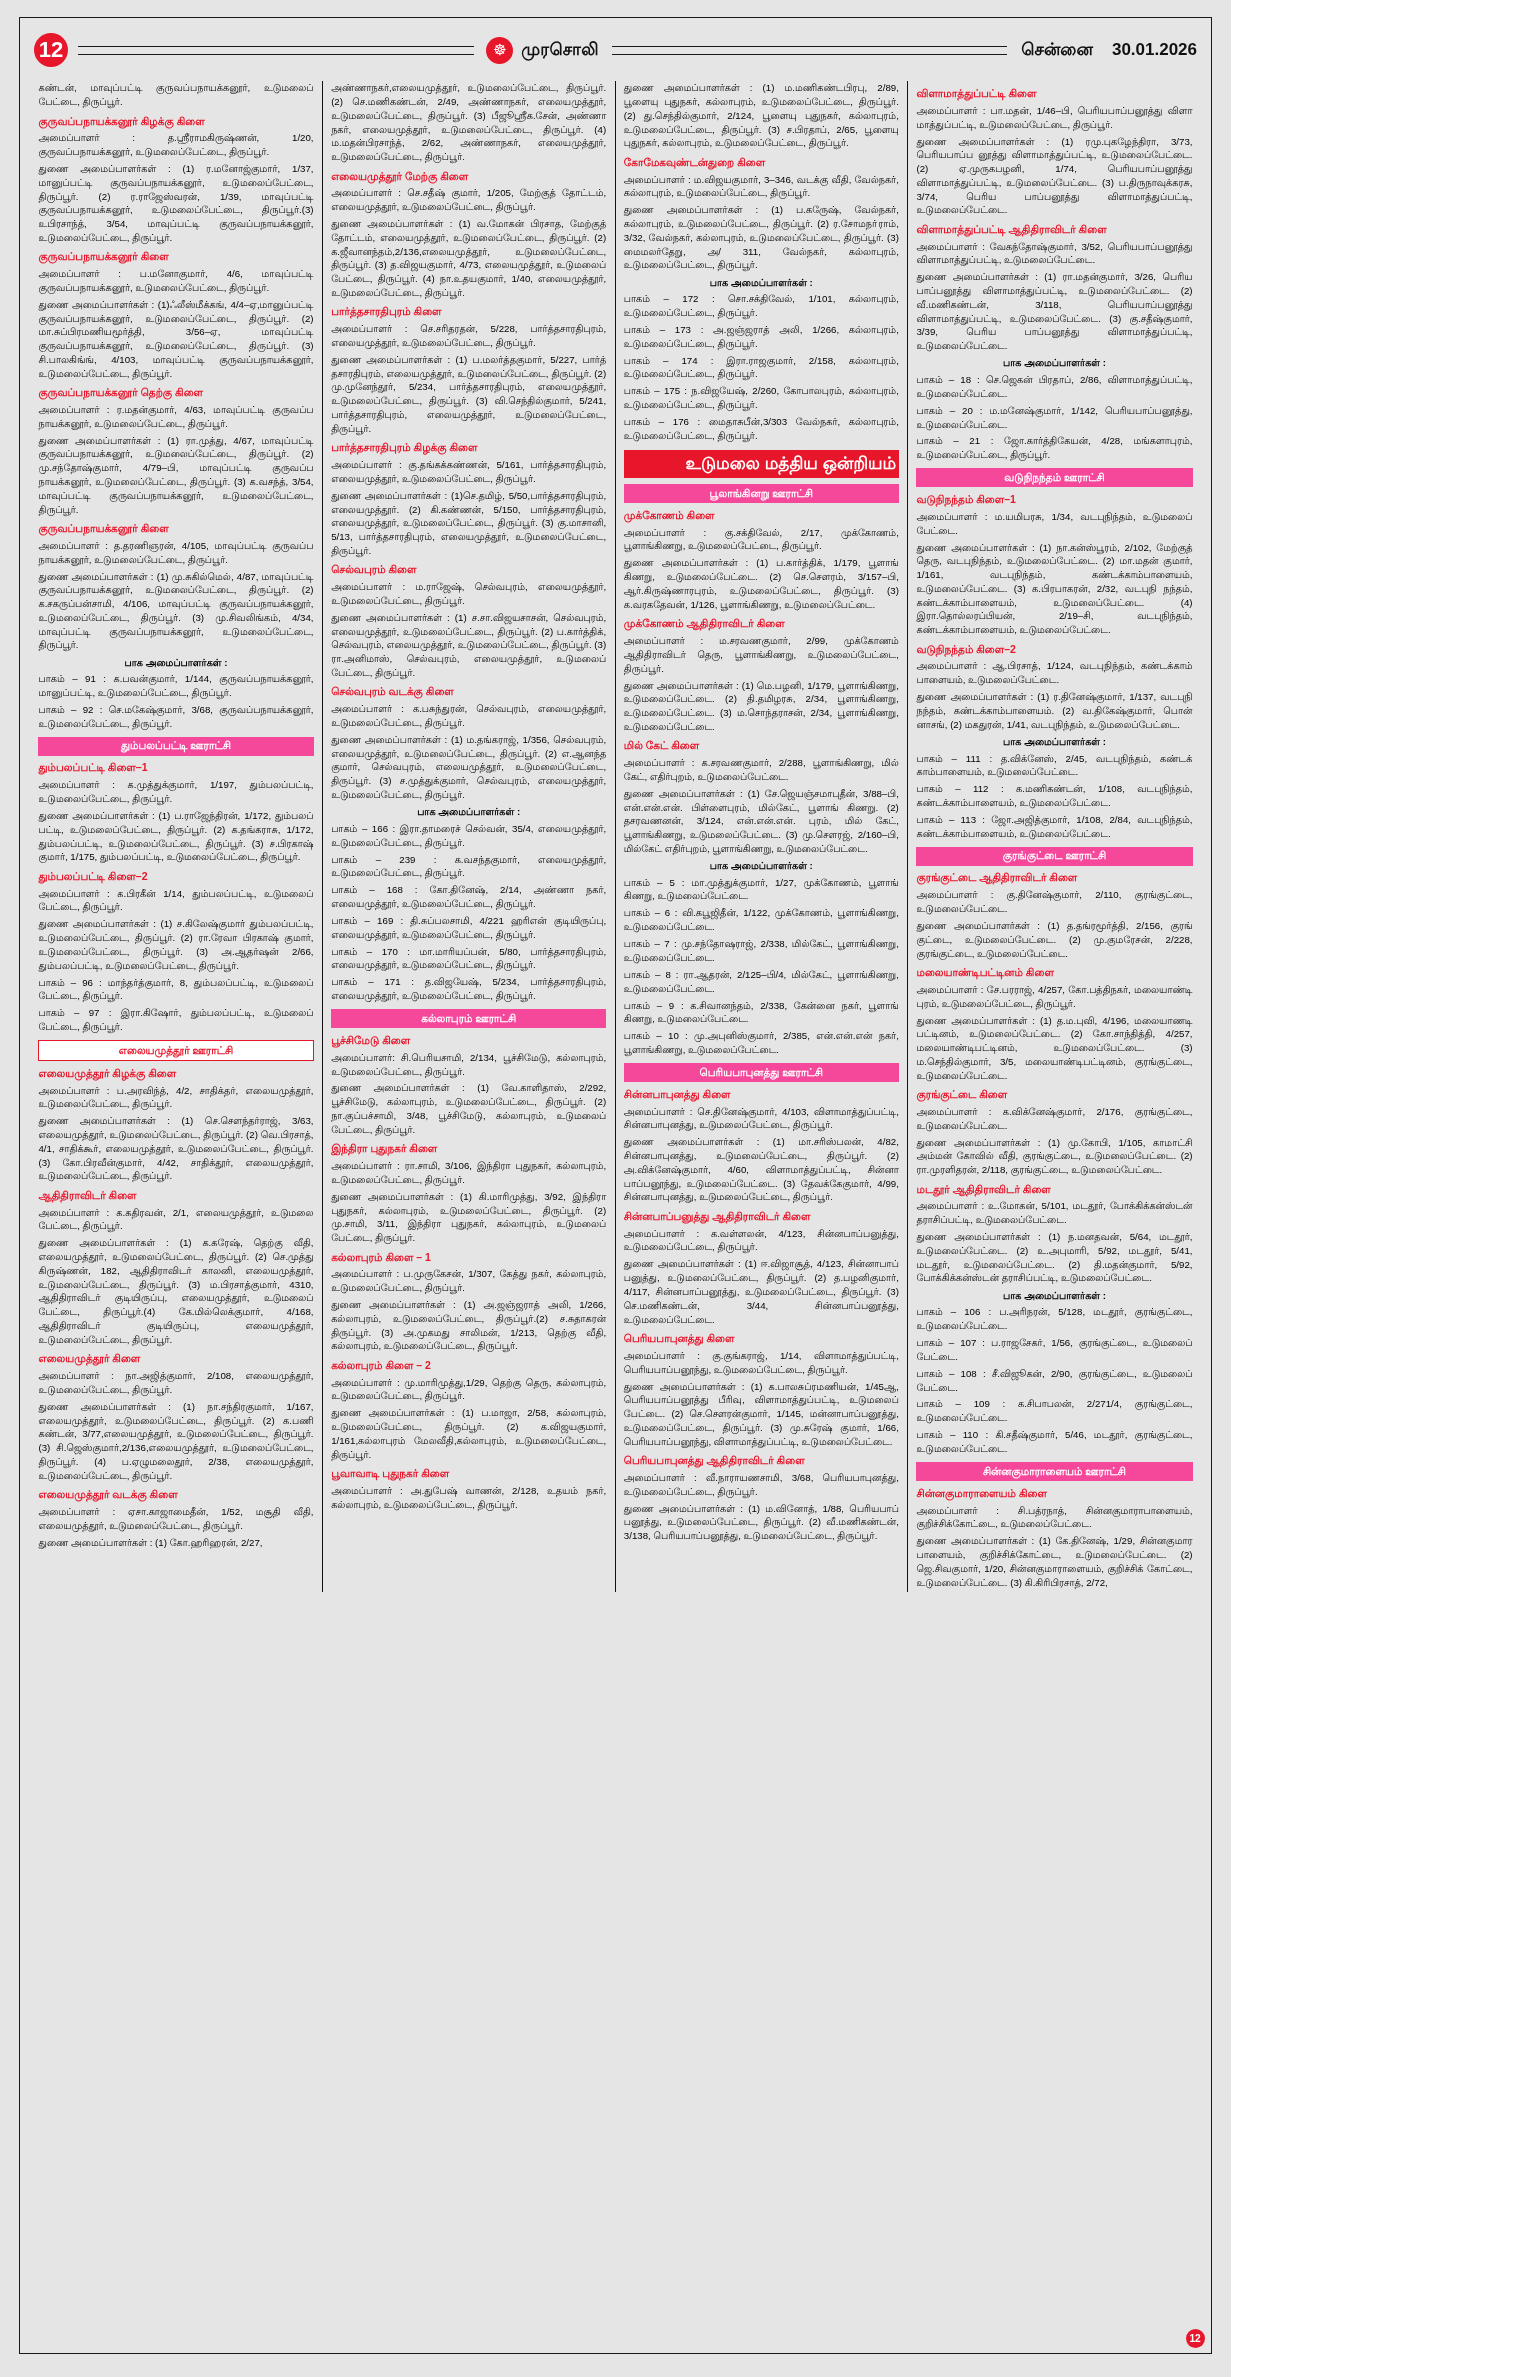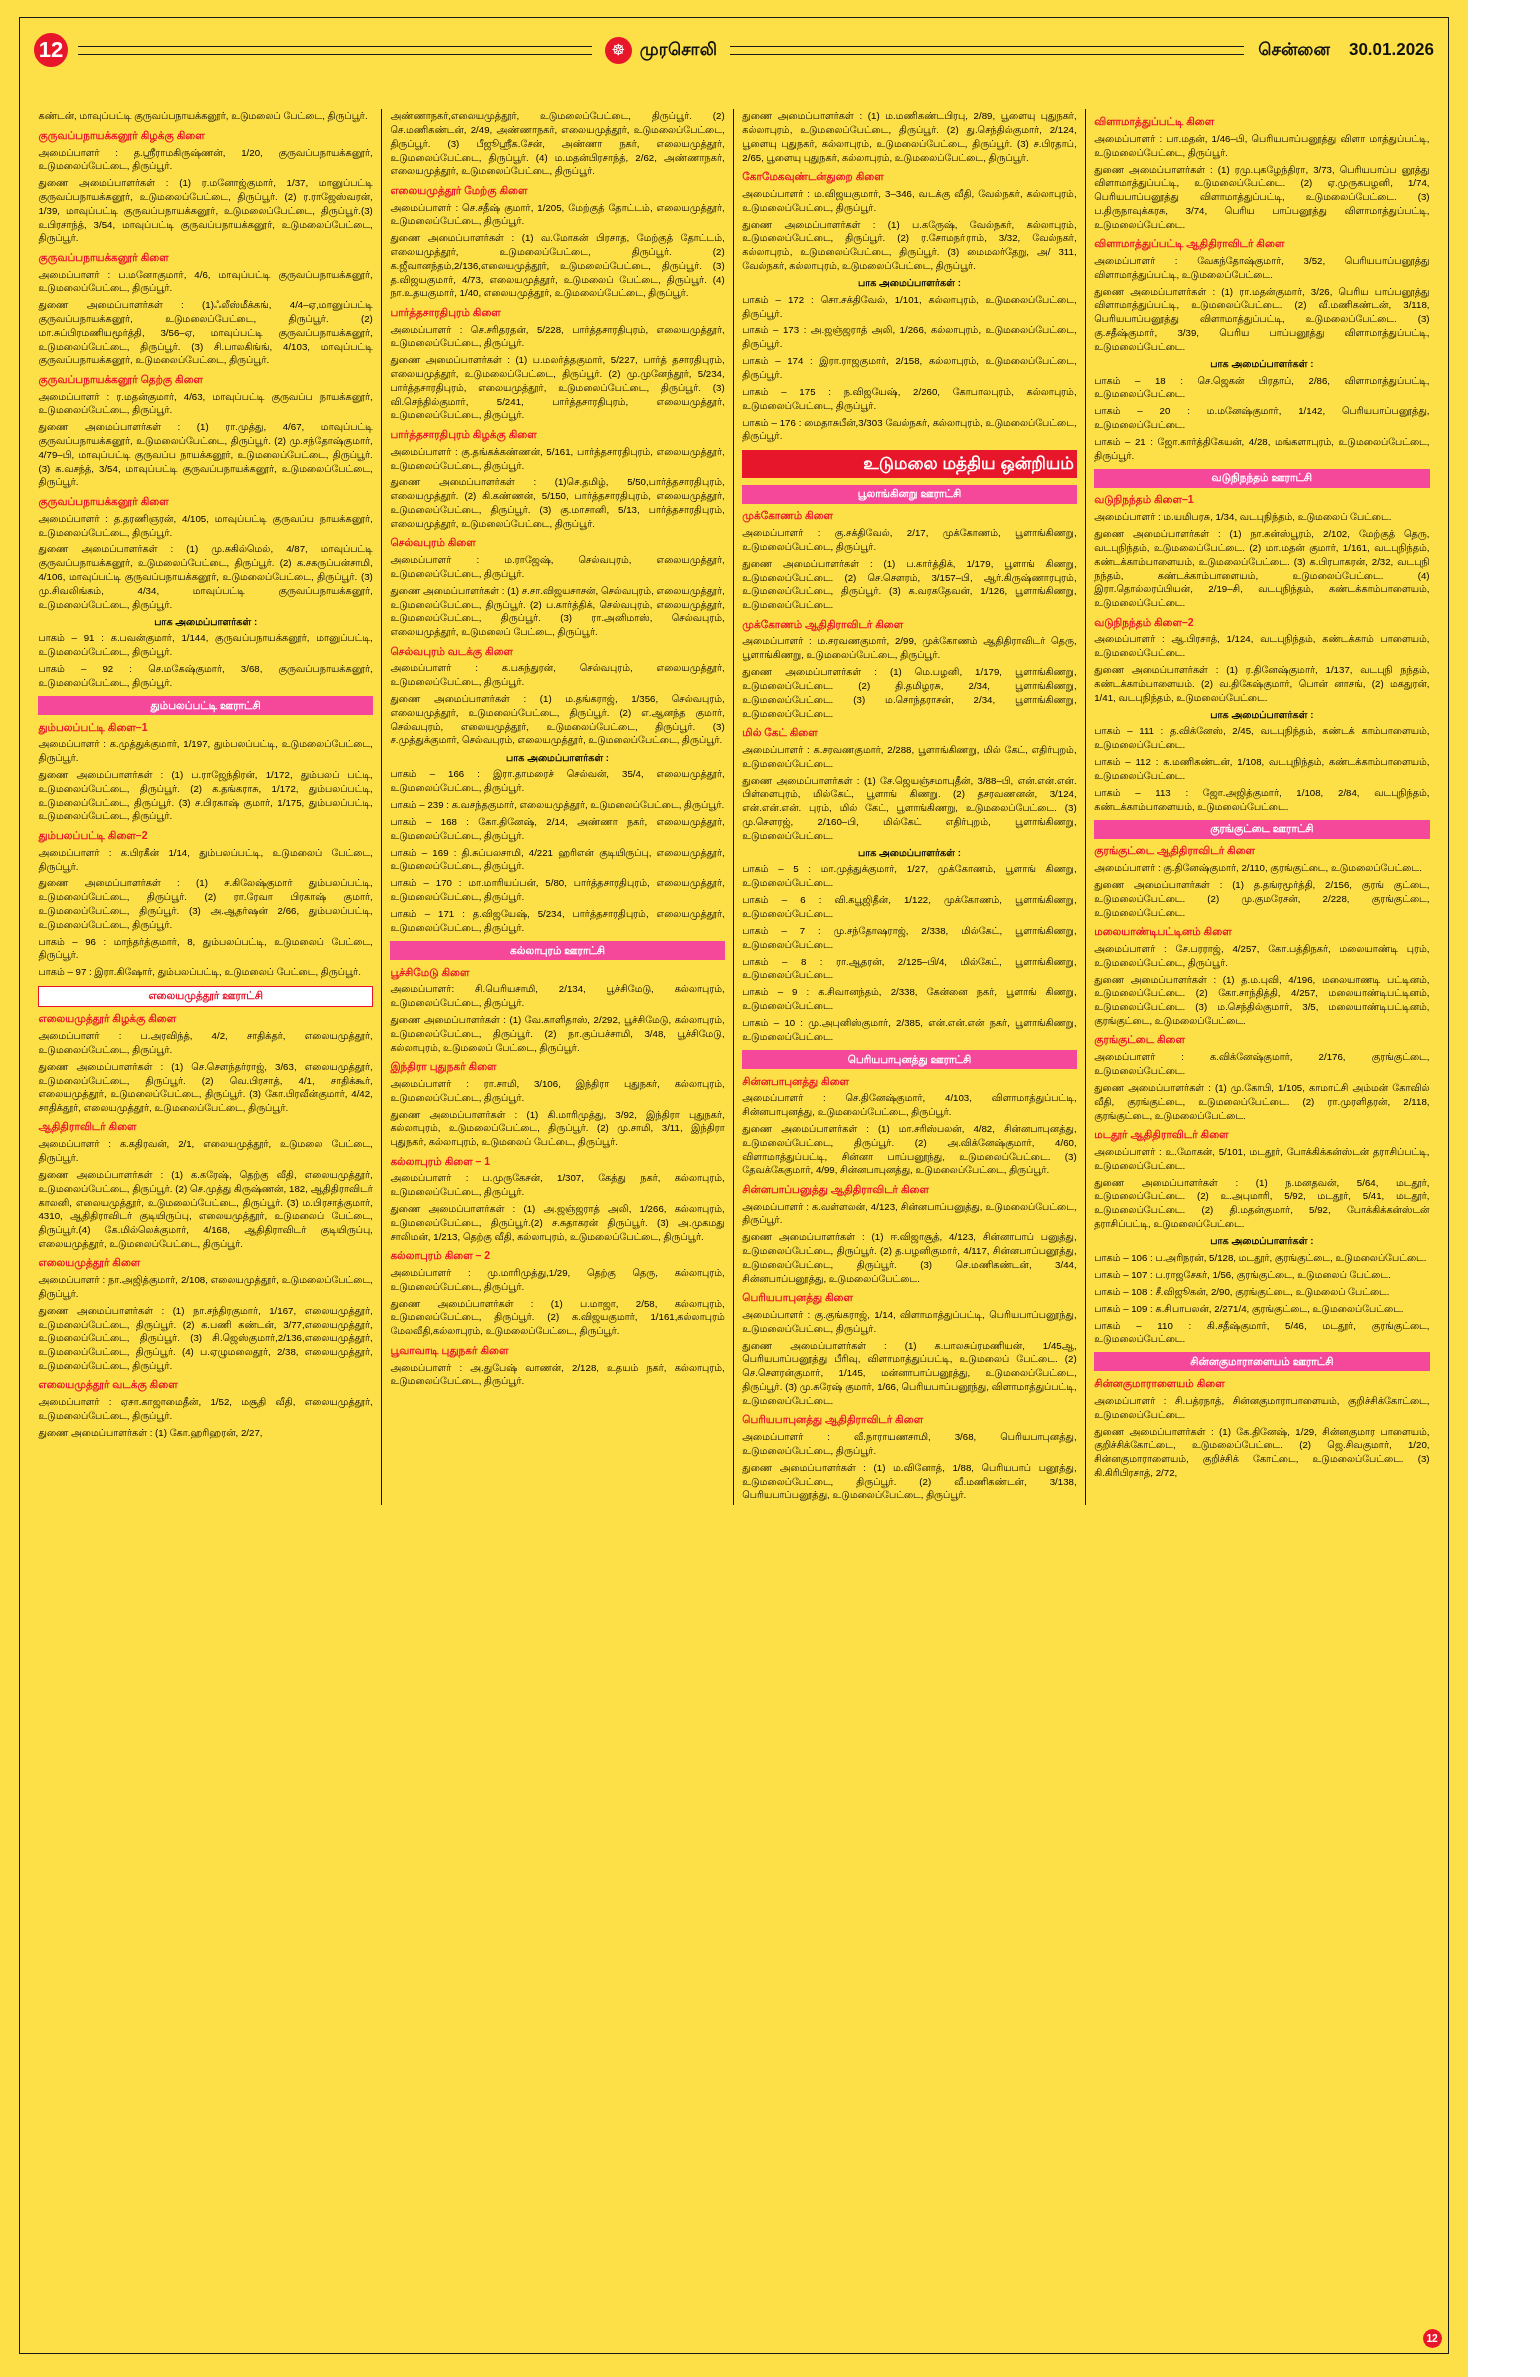--- a/index.html
+++ b/index.html
@@ -3,23 +3,23 @@
 <meta charset="utf-8">
 <style>
   * { box-sizing: border-box; }
   html, body { margin:0; padding:0; }
   body {
     width: 1541px;
     background: #ffffff;
     font-family: "Liberation Sans", sans-serif;
   }
   .page {
-    width: 1468px;
+    width: 1231px;
     min-height: 2377px;
-    background: #fde047;
+    background: #e5e5e5;
     padding: 16.6px 19px 12.8px 19px;
     position: relative;
   }
   .page-frame {
     border: 1.9px solid #1a1a1a;
     padding: 9px 10.2px 10.2px 10.2px;
     min-height: 2337px;
     position: relative;
   }
 
@@ -82,21 +82,20 @@
   
   .columns {
     display: flex;
     margin-top: 7.7px;
     align-items: stretch;
   }
   .col {
     width: 25%;
     padding: 0 8.3px;
     border-right: 0.6px solid #111;
-    margin-top: 28px;
   }
   .col:last-child { border-right: none; }
 
   
   .para {
     font-size: 9.7px;
     line-height: 1.42;
     color: #000;
     text-align: justify;
     margin: 0 0 3.2px 0;

